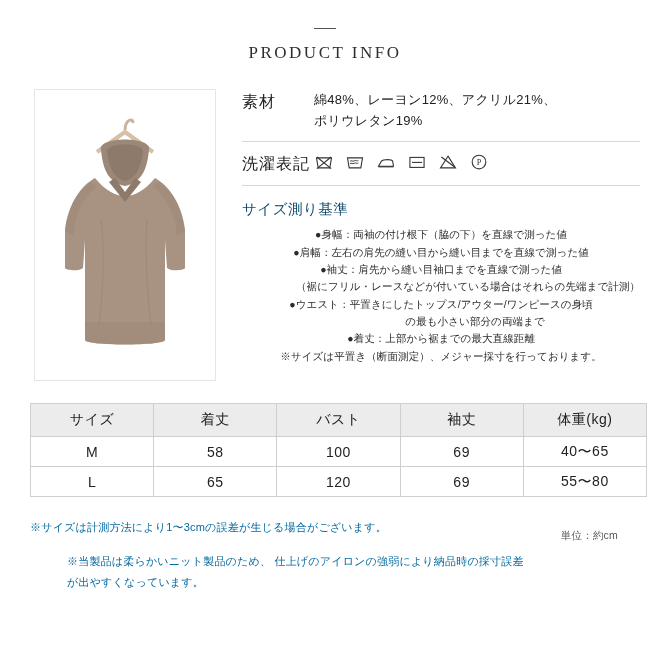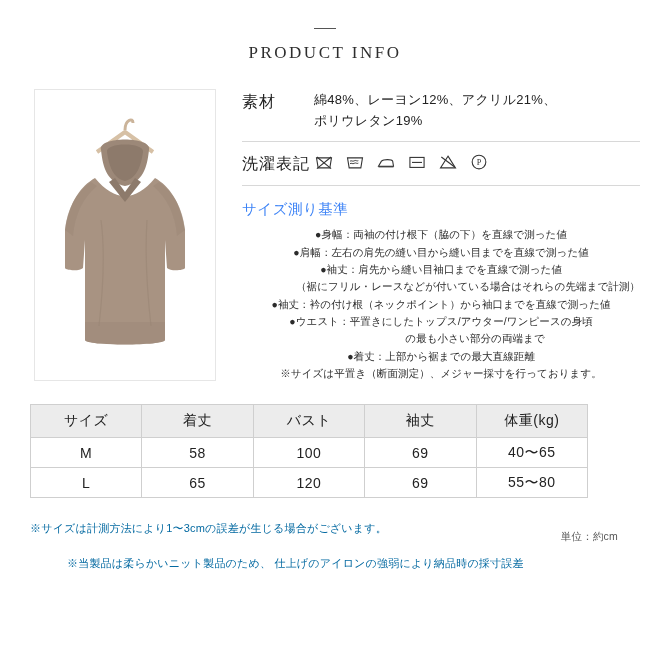--- a/index.html
+++ b/index.html
@@ -98,21 +98,21 @@
   .care-icons {
     display: flex;
     align-items: center;
     gap: 11px;
     padding-top: 1px;
   }
   .care-icons svg { display: block; }
 
   .measure-title {
     font-size: 14.5px;
-    color: #3b82f6;
+    color: #0c4a6e;
     margin: 14px 0 7px 0;
     letter-spacing: 0.5px;
   }
   .measure-list {
     font-size: 10.5px;
     line-height: 1.65;
     color: #2b2b2b;
     letter-spacing: 0.1px;
     text-align: center;
   }
@@ -121,21 +121,21 @@
   .measure-indent-2 { padding-left: 68px; }
   .measure-note {
     font-size: 10.5px;
     color: #2b2b2b;
   }
 
   
   .size-table {
     margin: 22px 30px 0 30px;
     border-collapse: collapse;
-    width: 558px;
+    width: 617px;
     table-layout: fixed;
   }
   .size-table th,
   .size-table td {
     border: 1px solid #cfcfcf;
     text-align: center;
     font-size: 14px;
     color: #222;
     height: 27px;
     font-weight: normal;
@@ -263,21 +263,20 @@
 
       <div class="divider"></div>
 
       <div class="measure-title">サイズ測り基準</div>
 
       <div class="measure-list">
         <div>●身幅：両袖の付け根下（脇の下）を直線で測った値</div>
         <div>●肩幅：左右の肩先の縫い目から縫い目までを直線で測った値</div>
         <div>●袖丈：肩先から縫い目袖口までを直線で測った値</div>
         <div class="measure-indent-1">（裾にフリル・レースなどが付いている場合はそれらの先端まで計測）</div>
-        <div>●袖丈：衿の付け根（ネックポイント）から袖口までを直線で測った値</div>
         <div>●ウエスト：平置きにしたトップス/アウター/ワンピースの身頃</div>
         <div class="measure-indent-2">の最も小さい部分の両端まで</div>
         <div>●着丈：上部から裾までの最大直線距離</div>
         <div class="measure-note">※サイズは平置き（断面測定）、メジャー採寸を行っております。</div>
       </div>
 
     </div>
   </div>
 
   <table class="size-table">
@@ -306,16 +305,17 @@
         <td>55〜80</td>
       </tr>
     </tbody>
   </table>
 
   <div class="notes">
     <div class="note-line">※サイズは計測方法により1〜3cmの誤差が生じる場合がございます。</div>
     <div class="unit">単位：約cm</div>
     <div class="note-block">
       <div class="note-line">※当製品は柔らかいニット製品のため、 仕上げのアイロンの強弱により納品時の採寸誤差</div>
+      <div class="note-line">が出やすくなっています。</div>
     </div>
   </div>
 
 </div>
 
 </body></html>

